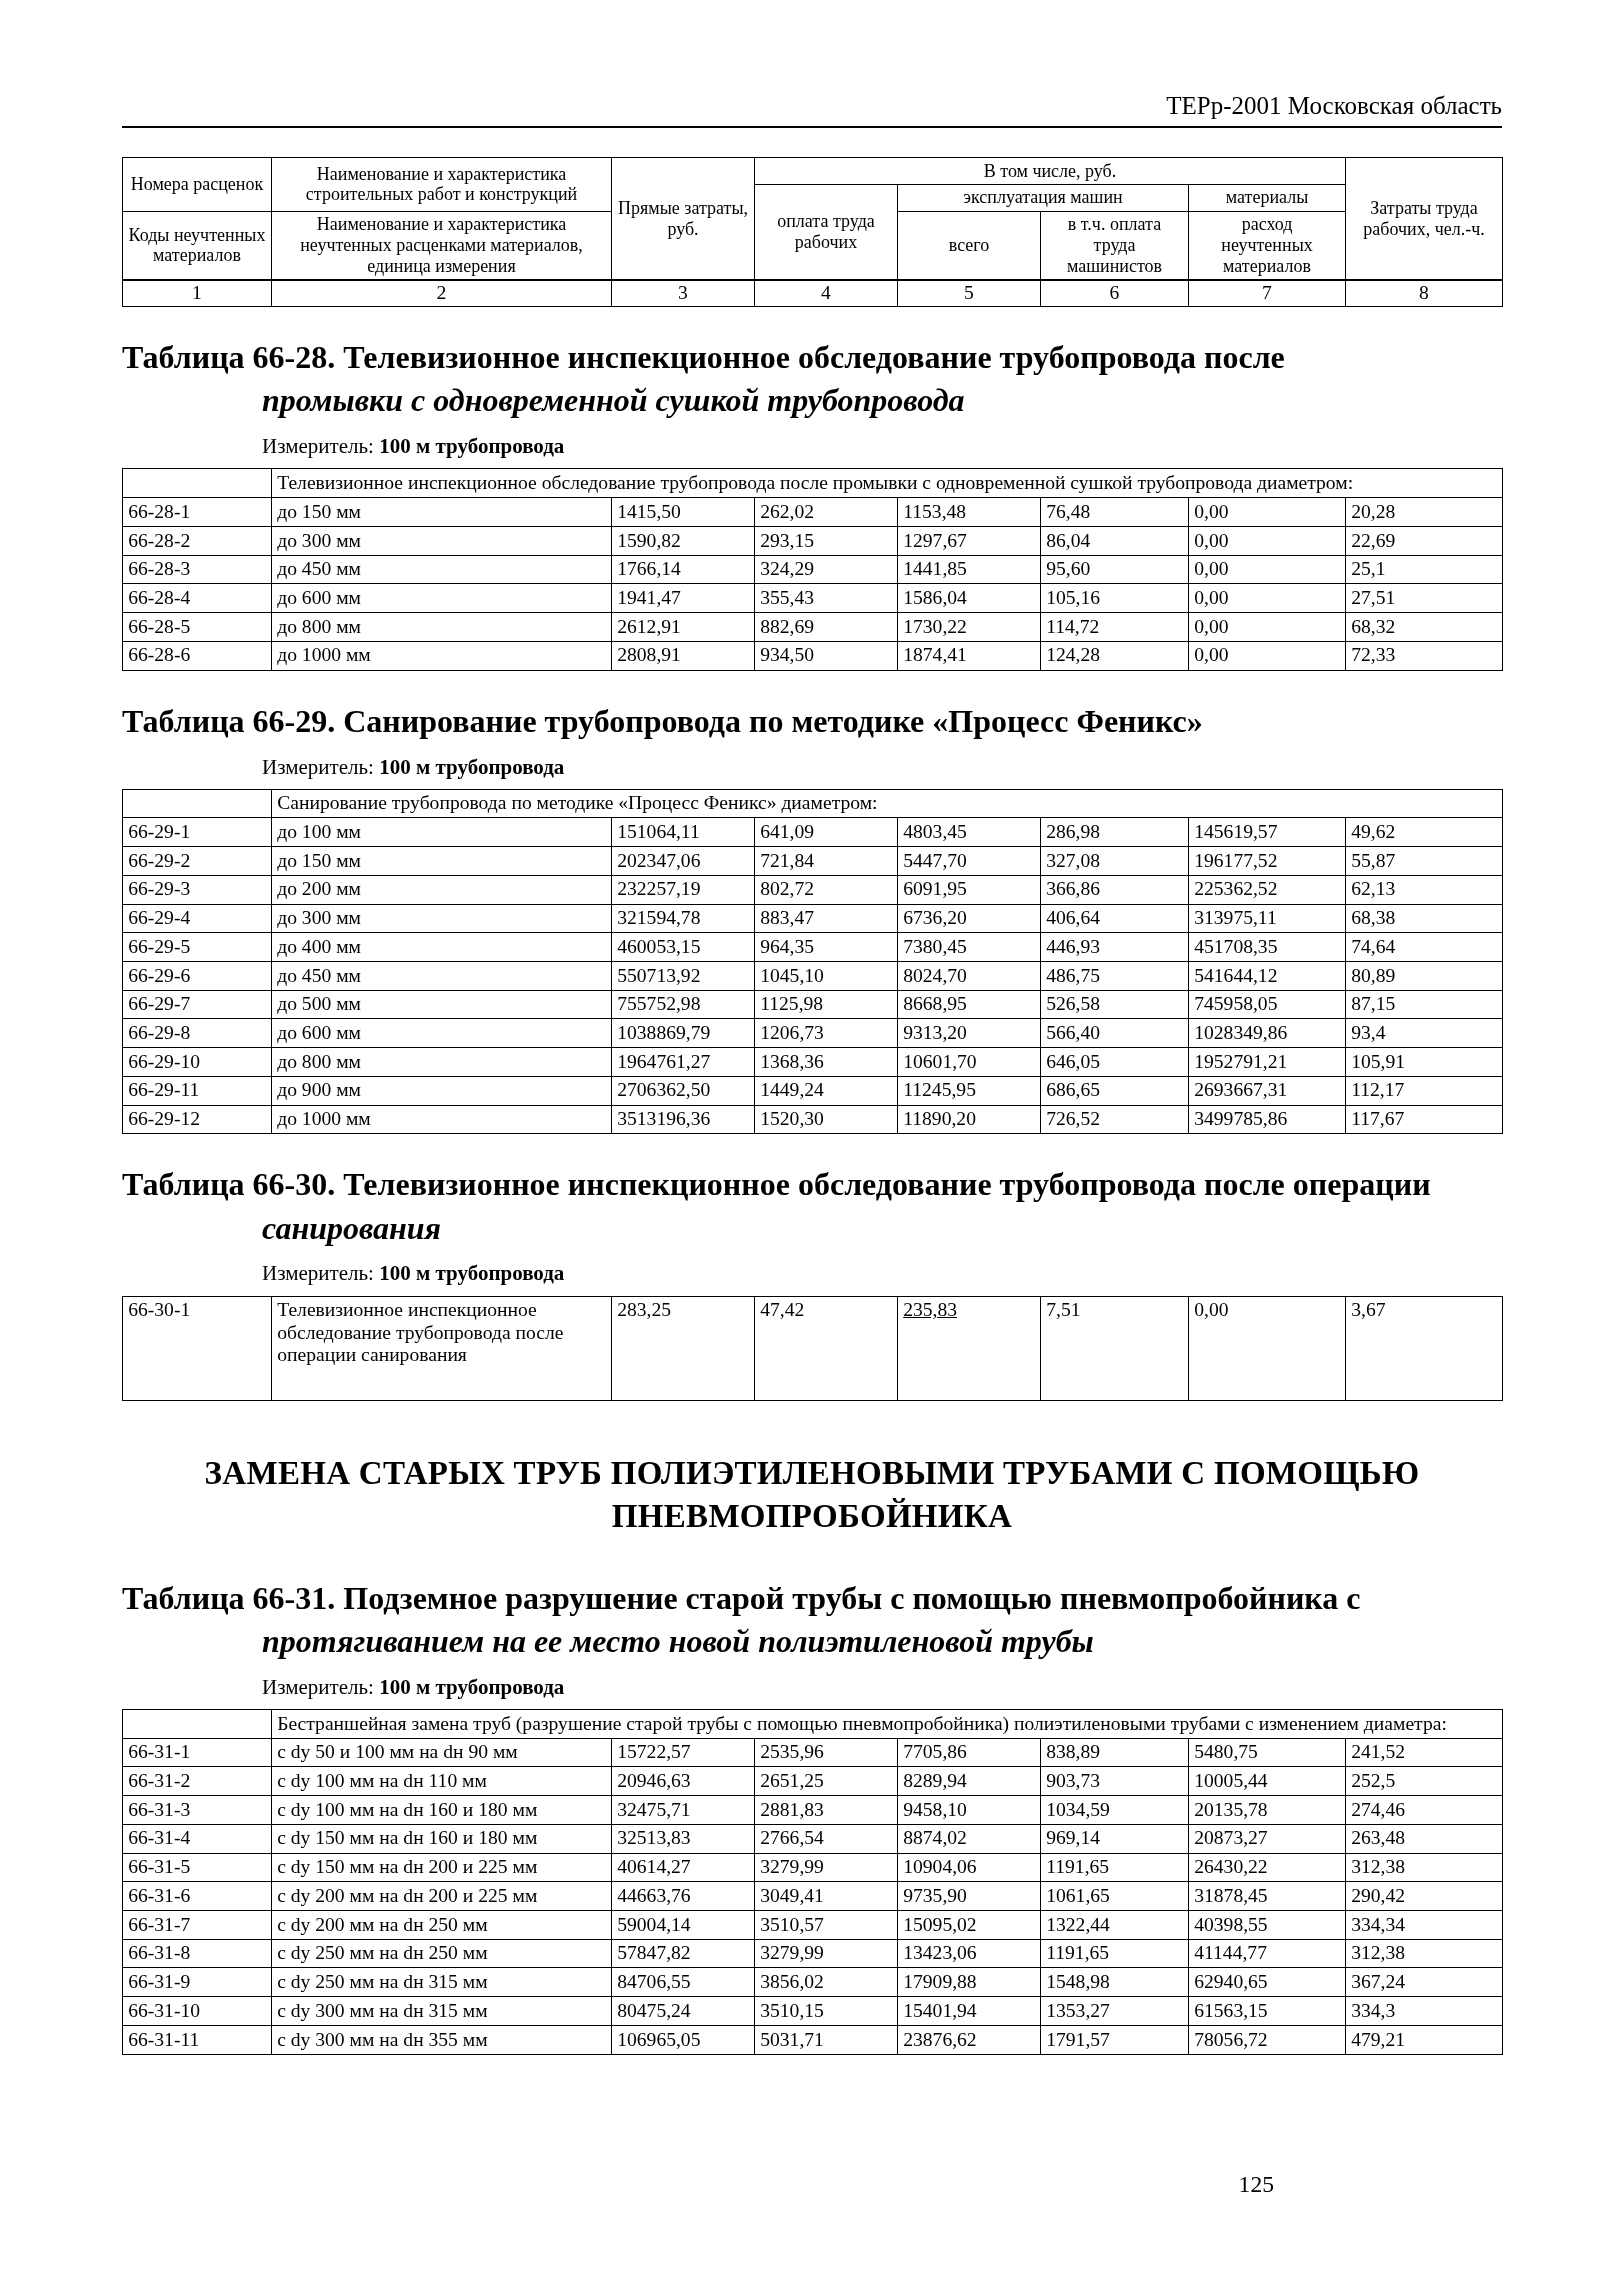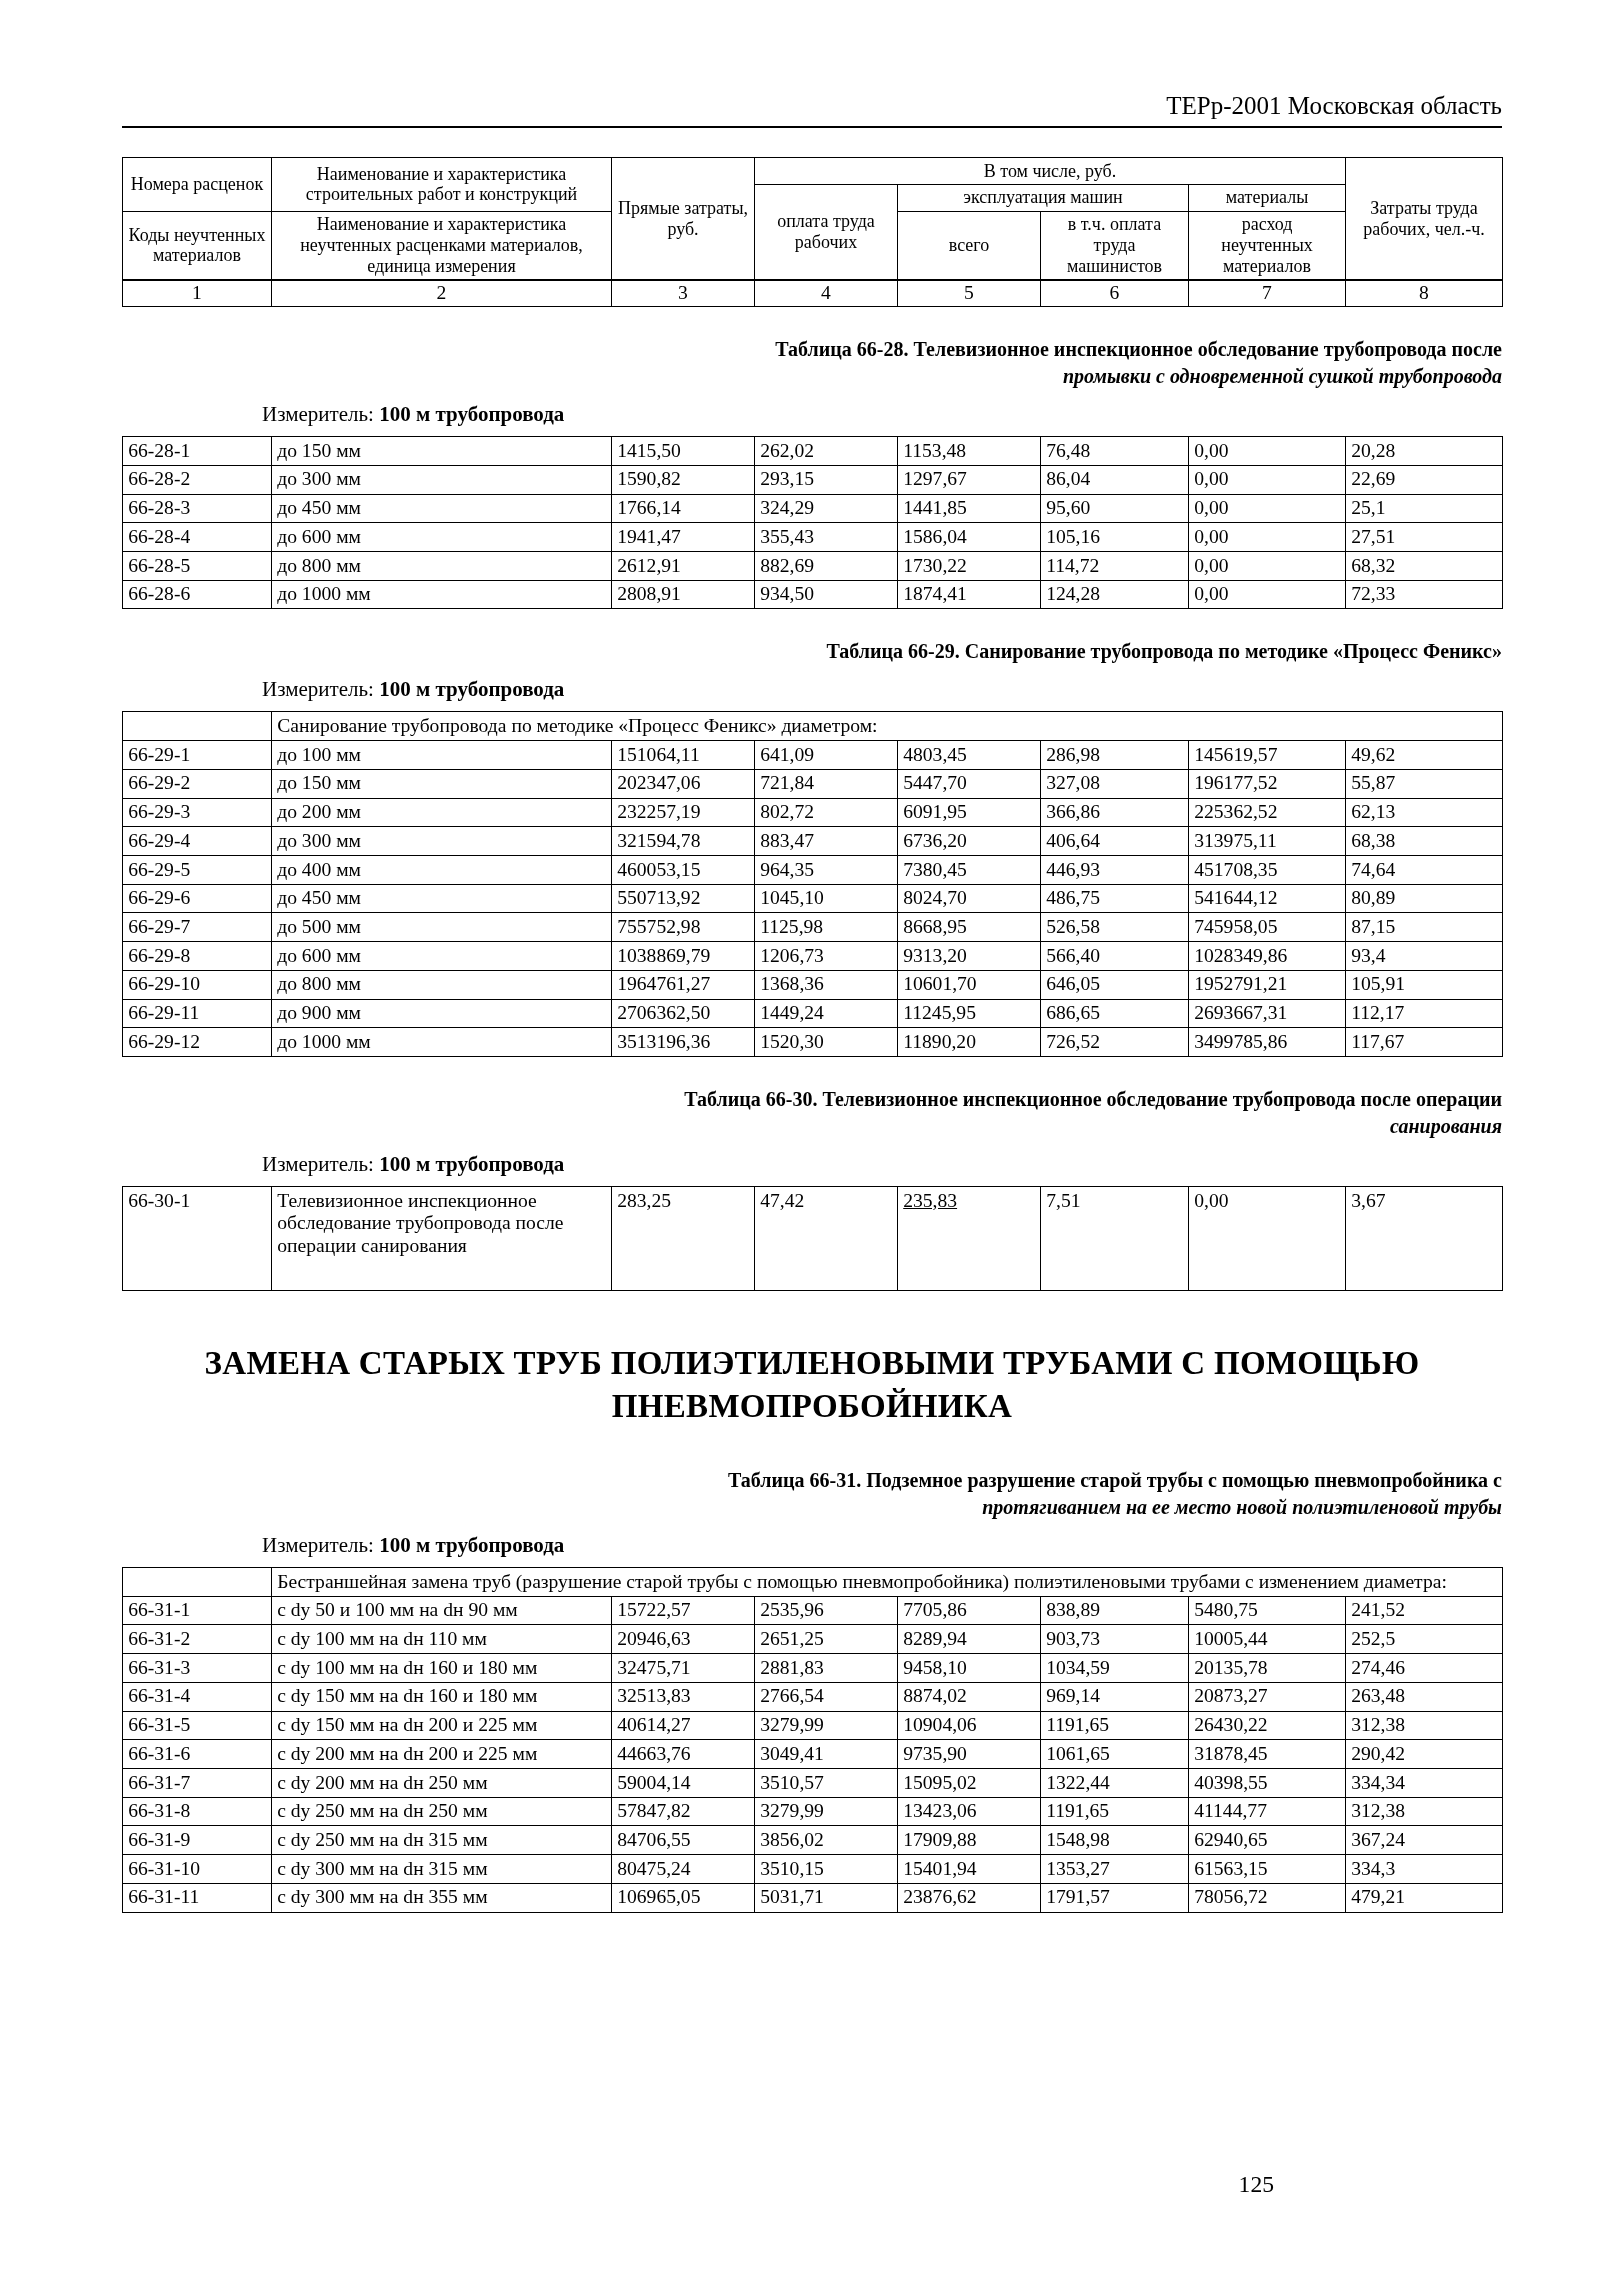--- a/index.html
+++ b/index.html
@@ -79,26 +79,25 @@
     line-height: 1.2;
   }
   .hdr .numrow td {
     font-size: 19.6px;
     padding: 1.3px 0;
   }
   .hdr .thick-top td { border-top-width: 2.6px; }
 
   
   .tbl-caption {
-    font-size: 20px;
+    font-size: 32px;
     font-weight: bold;
     line-height: 1.35;
     margin: 29px 0 0 0;
     padding-left: 0;
-    text-align: right;
   }
   .tbl-caption .cont {
     display: block;
     padding-left: 140px;
     font-style: italic;
   }
   .measure {
     font-size: 21px;
     margin: 11.8px 0 9.2px 140px;
   }
@@ -201,20 +200,24 @@
           <col class="c2">
           <col class="c3">
           <col class="c4">
         <col class="c5">
           <col class="c6">
           <col class="c7">
           <col class="c8">
       </colgroup>
       <tbody>
         <tr>
+          <td></td>
+          <td colspan="7">Телевизионное инспекционное обследование трубопровода после промывки с одновременной сушкой трубопровода диаметром:</td>
+        </tr>
+        <tr>
           <td class="code">66-28-1</td>
           <td class="descr">до 150 мм</td>
           <td class="num">1415,50</td>
           <td class="num">262,02</td>
           <td class="num">1153,48</td>
           <td class="num">76,48</td>
           <td class="num">0,00</td>
           <td class="num">20,28</td>
         </tr>
         <tr>

